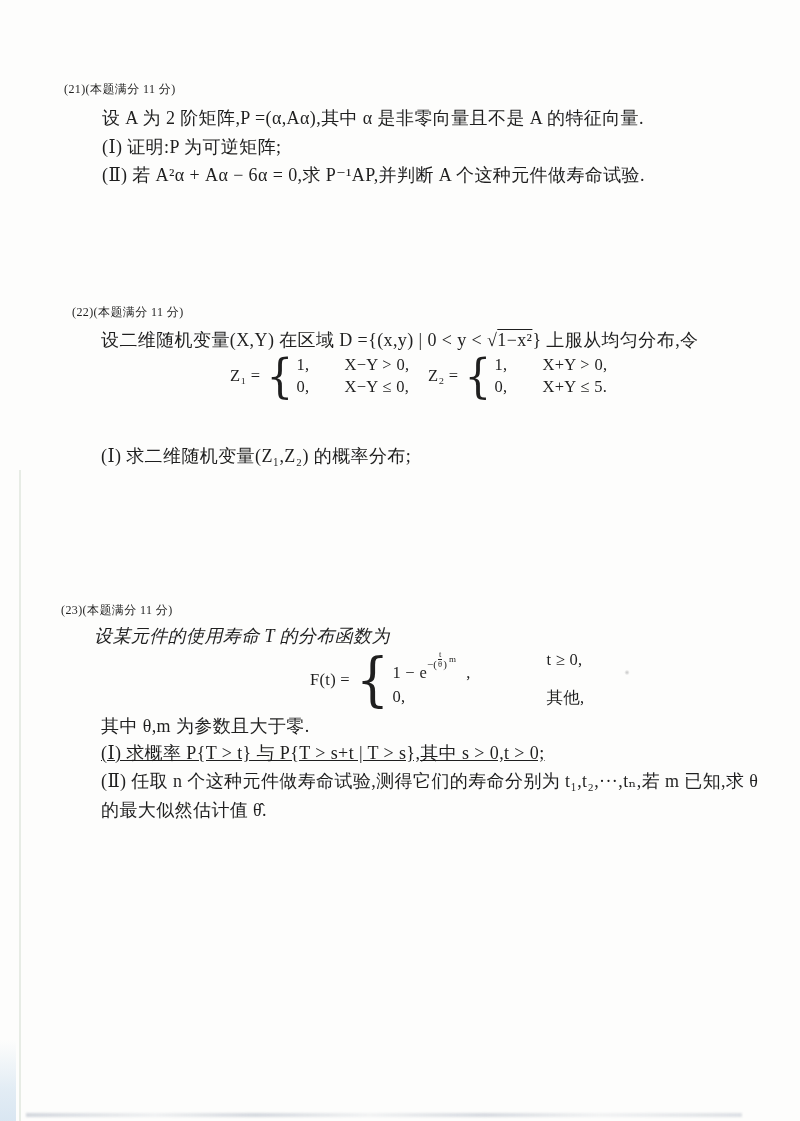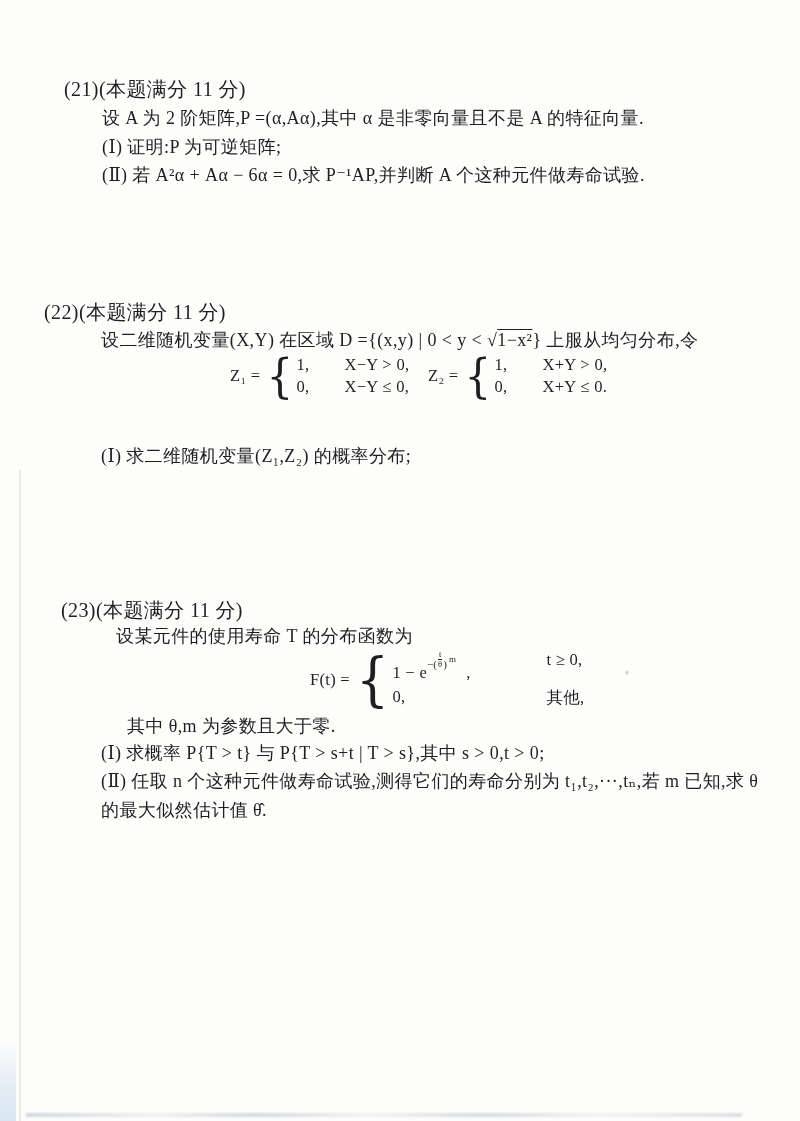--- a/index.html
+++ b/index.html
@@ -12,21 +12,21 @@
     font-family:"Liberation Serif","DejaVu Serif",serif;
     color:#1f1f1f;
   }
   .line{
     position:absolute;
     font-size:18px;
     line-height:24px;
     letter-spacing:.4px;
     white-space:nowrap;
   }
-  .hdr{font-size:20px;}
+  .hdr{font-size:12px;}
   
   .cases{
     position:absolute;
     display:flex;
     align-items:center;
     font-size:16.5px;
     letter-spacing:.3px;
     white-space:nowrap;
   }
   .cases .fname{margin-right:6px;}
@@ -76,21 +76,21 @@
 </head>
 <body>
 
 <div class="page">
 
   <div class="line hdr" style="left:64px;top:77px;">(21)(本题满分 11 分)</div>
   <div class="line" style="left:102px;top:106px;">设 A 为 2 阶矩阵,P =(α,Aα),其中 α 是非零向量且不是 A 的特征向量.</div>
   <div class="line" style="left:102px;top:135px;">(Ⅰ) 证明:P 为可逆矩阵;</div>
   <div class="line" style="left:102px;top:163px;">(Ⅱ) 若 A²α + Aα − 6α = 0,求 P⁻¹AP,并判断 A 个这种元件做寿命试验.</div>
 
-  <div class="line hdr" style="left:44px;top:300px;">(22)(本题满分 11 分)</div>
+  <div class="line hdr" style="left:72px;top:300px;">(22)(本题满分 11 分)</div>
   <div class="line" style="left:101px;top:328px;">
     <span>设二维随机变量(X,Y) 在区域 D ={(x,y) | 0 &lt; y &lt; </span><span class="sqrt"><span>√</span><span class="radicand">1−x²</span></span><span>} 上服从均匀分布,令</span>
   </div>
 
   <div class="cases" style="left:230px;top:355px;">
     <span class="fname">Z₁ =</span>
     <span class="brace">{</span>
     <span class="rows">
       <span class="val">1,</span>
       <span class="cond">X−Y &gt; 0,</span>
@@ -99,42 +99,42 @@
     </span>
   </div>
 
   <div class="cases" style="left:428px;top:355px;">
     <span class="fname">Z₂ =</span>
     <span class="brace">{</span>
     <span class="rows">
       <span class="val">1,</span>
       <span class="cond">X+Y &gt; 0,</span>
       <span class="val">0,</span>
-      <span class="cond">X+Y ≤ 0.</span>
+      <span class="cond">X+Y ≤ 5.</span>
     </span>
   </div>
 
   <div class="line" style="left:101px;top:407px;margin-top:37px;">(Ⅰ) 求二维随机变量(Z₁,Z₂) 的概率分布;</div>
 
   <div class="line hdr" style="left:61px;top:598px;">(23)(本题满分 11 分)</div>
-  <div class="line" style="left:116px;top:624px;">设某元件的使用寿命 T 的分布函数为</div>
+  <div class="line" style="left:94px;top:624px;font-style:italic;">设某元件的使用寿命 T 的分布函数为</div>
 
   <div class="cases" style="left:310px;top:650px;">
     <span class="fname">F(t) =</span>
     <span class="brace" style="font-size:52px;">{</span>
     <span class="rows" style="column-gap:34px;row-gap:4px;">
       <span class="val" style="min-width:120px;"><span>1 − e</span><span class="sup"><span>−(</span><span class="frac"><span class="num">t</span><span class="den">θ</span></span><span>)</span></span><span class="pow">m</span><span class="comma-gap"></span><span>,</span></span>
       <span class="cond">t ≥ 0,</span>
       <span class="val">0,</span>
       <span class="cond">其他,</span>
     </span>
   </div>
 
-  <div class="line" style="left:101px;top:714px;margin-left:26px;">其中 θ,m 为参数且大于零.</div>
-  <div class="line" style="left:101px;top:741px;">(Ⅰ) 求概率 P{T &gt; t} 与 P{T &gt; s+t | T &gt; s},其中 s &gt; 0,t &gt; 0;</div>
+  <div class="line" style="left:101px;top:714px;">其中 θ,m 为参数且大于零.</div>
+  <div class="line" style="left:101px;top:741px;text-decoration:underline;">(Ⅰ) 求概率 P{T &gt; t} 与 P{T &gt; s+t | T &gt; s},其中 s &gt; 0,t &gt; 0;</div>
   <div class="line" style="left:101px;top:798px;">的最大似然估计值 θ̂.</div>
   <div class="line" style="left:101px;top:769px;">(Ⅱ) 任取 n 个这种元件做寿命试验,测得它们的寿命分别为 t₁,t₂,···,tₙ,若 m 已知,求 θ</div>
 
   <div class="speck"></div>
   <div class="fold-line"></div>
   <div class="corner-tint"></div>
   <div class="edge-bottom"></div>
 
 </div>
 

